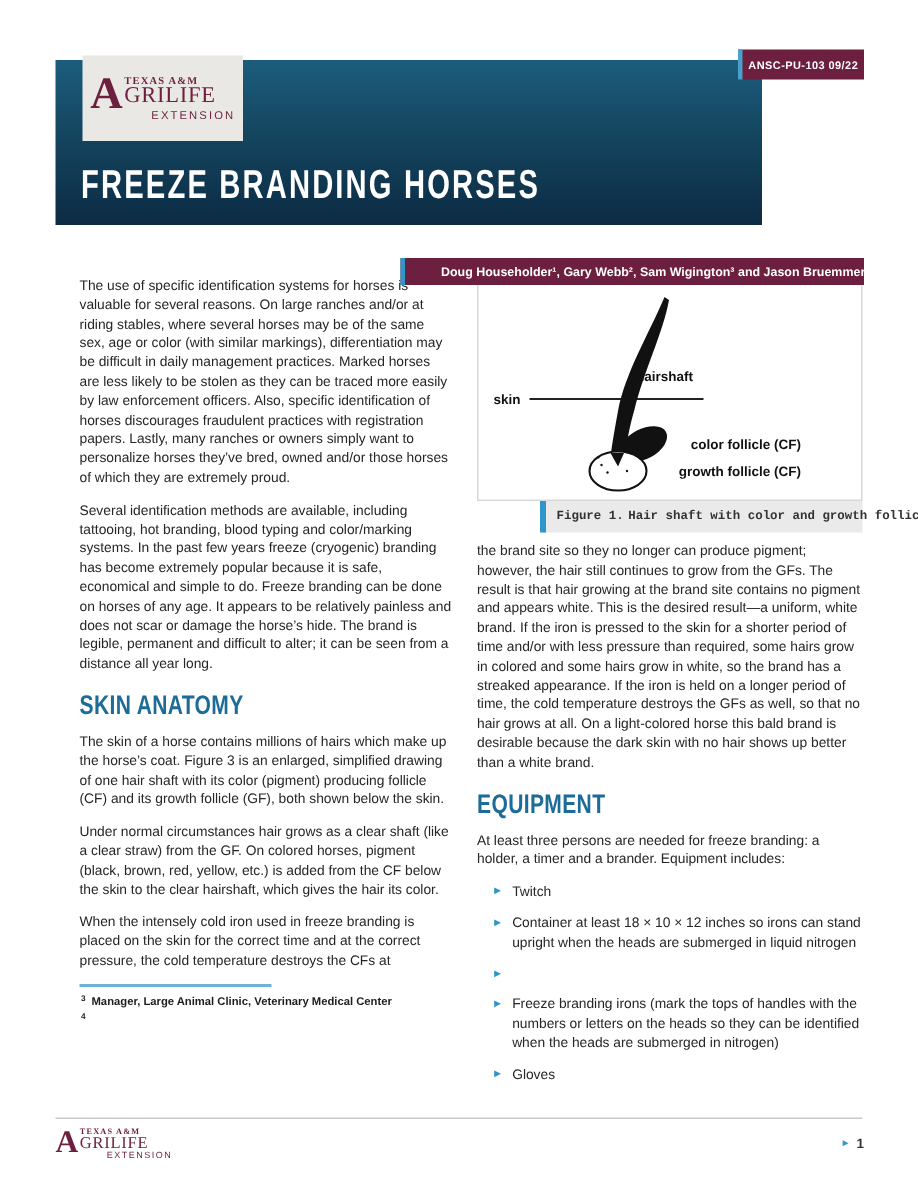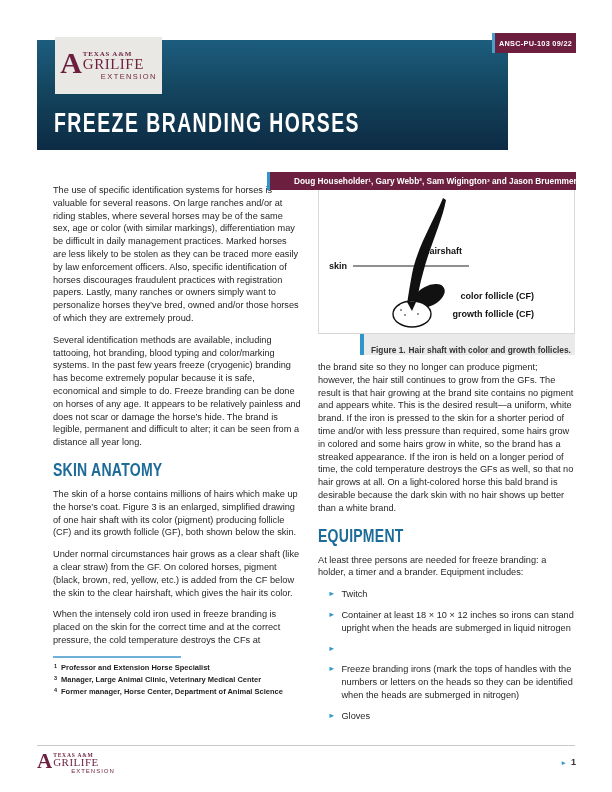--- a/index.html
+++ b/index.html
@@ -49,22 +49,22 @@
   .footnotes { margin-top:7px; }
   .fn-rule { width:128px; height:2px; background:#6fb1d9; margin-bottom:5px; }
   .fn { position:relative; font-size:7.5px; font-weight:700; line-height:9.6px; color:#1d1d1d;
         padding-left:8px; margin-bottom:2.5px; }
   .fn .marker { position:absolute; left:1px; top:-1px; font-size:5.5px; }
 
   
   .figure-box { position:absolute; left:318px; top:183px; width:257px; height:151px;
                 background:#ffffff; border:1px solid #d8d8d8; z-index:2; }
   .figure-caption { position:absolute; left:360px; top:334px; width:215px; height:21px;
-                    background:#eaeaea; border-left:4px solid #2e96c8; display:flex; align-items:flex-end;
-                    padding-left:7px; font-size:8.3px; font-weight:700; color:#333; z-index:2; white-space:nowrap; }
+                    background:#eaeaea; border-left:4px solid #2e96c8; display:flex; align-items:center;
+                    padding-left:7px; font-size:8.3px; font-weight:700; color:#333; z-index:2; white-space:nowrap;font-family:Liberation Mono, monospace; }
   .figure-caption .cap-rest { margin-left:3px; }
   .fig-label { font-weight:700; font-size:9px; fill:#111; font-family:"Liberation Sans","DejaVu Sans",sans-serif; }
 
   
   .footer-rule { position:absolute; left:37px; top:745px; width:538px; height:1px; background:#c9c9c9; }
   .footer-logo { position:absolute; left:37px; top:752px; }
   .page-num { position:absolute; right:36px; top:757px; display:flex; align-items:center; }
   .page-num .arrow { color:#2e96c8; font-size:6.5px; margin-right:4px; }
   .page-num .num { font-size:9px; font-weight:700; color:#333; }
 </style>
@@ -96,30 +96,25 @@
     <p>The use of specific identification systems for horses is valuable for several reasons. On large ranches and/or at riding stables, where several horses may be of the same sex, age or color (with similar markings), differentiation may be difficult in daily management practices. Marked horses are less likely to be stolen as they can be traced more easily by law enforcement officers. Also, specific identification of horses discourages fraudulent practices with registration papers. Lastly, many ranches or owners simply want to personalize horses they’ve bred, owned and/or those horses of which they are extremely proud.</p>
     <p>Several identification methods are available, including tattooing, hot branding, blood typing and color/marking systems. In the past few years freeze (cryogenic) branding has become extremely popular because it is safe, economical and simple to do. Freeze branding can be done on horses of any age. It appears to be relatively painless and does not scar or damage the horse’s hide. The brand is legible, permanent and difficult to alter; it can be seen from a distance all year long.</p>
     <div class="h2">SKIN ANATOMY</div>
     <p>The skin of a horse contains millions of hairs which make up the horse’s coat. Figure 3 is an enlarged, simplified drawing of one hair shaft with its color (pigment) producing follicle (CF) and its growth follicle (GF), both shown below the skin.</p>
     <p>Under normal circumstances hair grows as a clear shaft (like a clear straw) from the GF. On colored horses, pigment (black, brown, red, yellow, etc.) is added from the CF below the skin to the clear hairshaft, which gives the hair its color.</p>
     <p>When the intensely cold iron used in freeze branding is placed on the skin for the correct time and at the correct pressure, the cold temperature destroys the CFs at</p>
 
     <div class="footnotes">
       <div class="fn-rule"></div>
       <div class="fn">
-        <span class="marker">1</span>
-        <span>Professor and Extension Horse Specialist</span>
-      </div>
-      <div class="fn">
         <span class="marker">3</span>
         <span>Manager, Large Animal Clinic, Veterinary Medical Center</span>
       </div>
       <div class="fn">
         <span class="marker">4</span>
-        <span>Former manager, Horse Center, Department of Animal Science</span>
       </div>
     </div>
   </div>
 
   <div class="figure-box">
     <svg width="255" height="149" viewBox="0 0 255 149">
 
       <line x1="34" y1="82" x2="150" y2="82" stroke="#222" stroke-width="1.2"></line>
 
       <ellipse cx="110" cy="112" rx="17" ry="10" transform="rotate(-28 110 112)" fill="#111"></ellipse>

